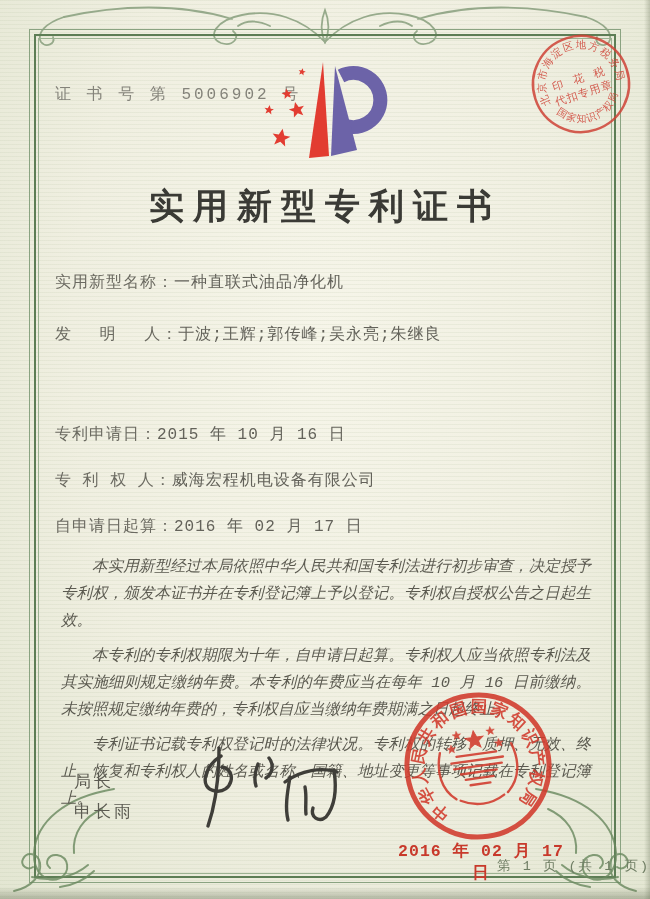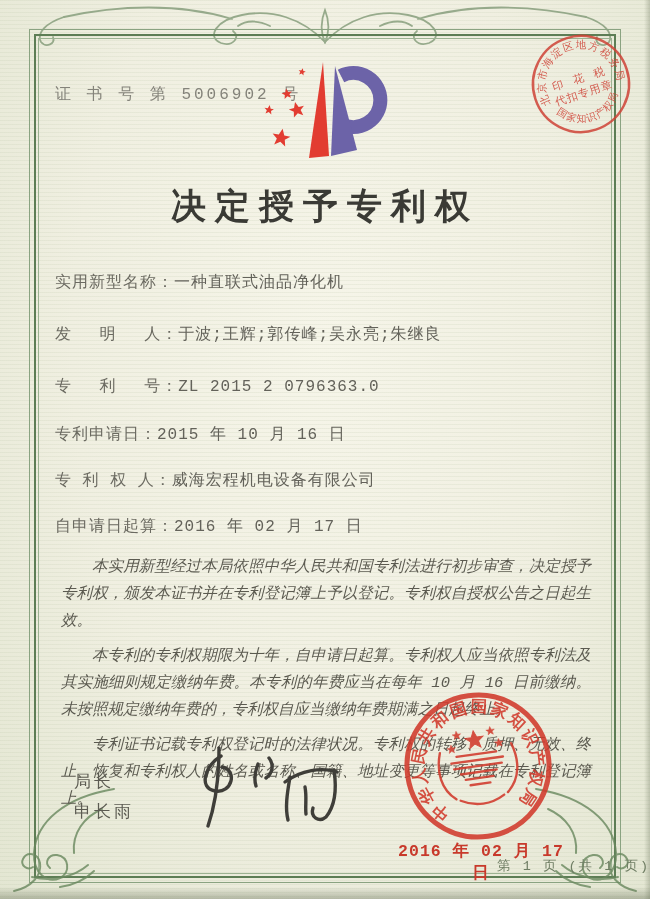--- a/index.html
+++ b/index.html
@@ -106,30 +106,27 @@
         <textPath href="#taxTop" startOffset="50%" text-anchor="middle">北京市海淀区地方税务局</textPath>
       </text>
       <text font-size="10" fill="#cf4337" letter-spacing="1">
         <textPath href="#taxBottom" startOffset="50%" text-anchor="middle">国家知识产权局</textPath>
       </text>
       <text y="-2" font-size="11" fill="#cf4337" text-anchor="middle" letter-spacing="2">印 花 税</text>
       <text y="13" font-size="11" fill="#cf4337" text-anchor="middle" letter-spacing="1">代扣专用章</text>
     </g>
   </svg>
 
-  <div class="title">决定授予专利权</div>
+  <div class="title">实用新型专利证书</div>
 
   <div class="field" style="top:324px">
     <span class="lbl">发　 明　 人：</span><span class="val">于波;王辉;郭传峰;吴永亮;朱继良</span>
   </div>
   <div class="field" style="top:272px">
     <span class="lbl">实用新型名称：</span><span class="val">一种直联式油品净化机</span>
-  </div>
-  <div class="field" style="top:376px">
-    <span class="lbl">专　 利　 号：</span><span class="val">ZL 2015 2 0796363.0</span>
   </div>
   <div class="field" style="top:424px">
     <span class="lbl">专利申请日：</span><span class="val">2015 年 10 月 16 日</span>
   </div>
   <div class="field" style="top:470px">
     <span class="lbl">专 利 权 人：</span><span class="val">威海宏程机电设备有限公司</span>
   </div>
   <div class="field" style="top:516px">
     <span class="lbl">自申请日起算：</span><span class="val">2016 年 02 月 17 日</span>
   </div>

